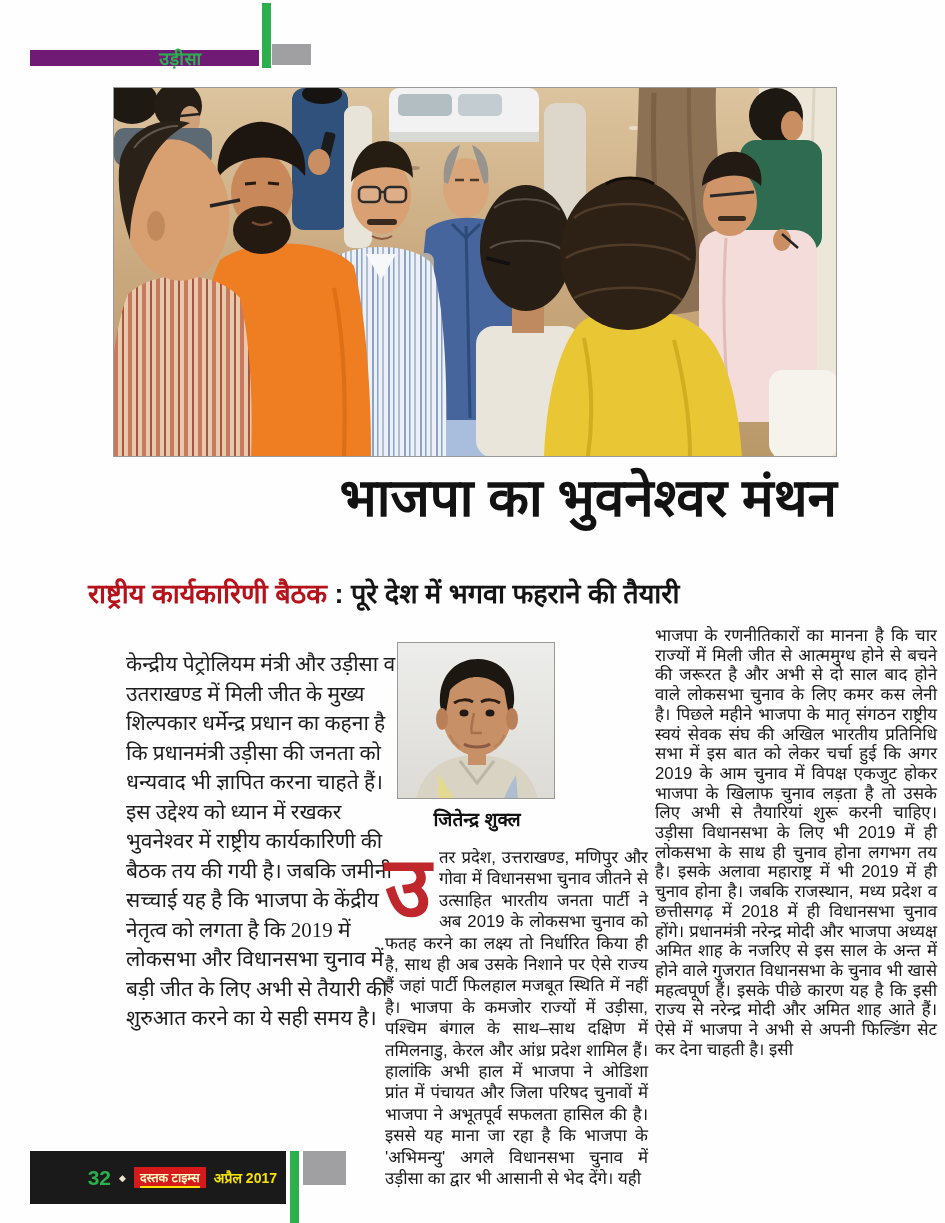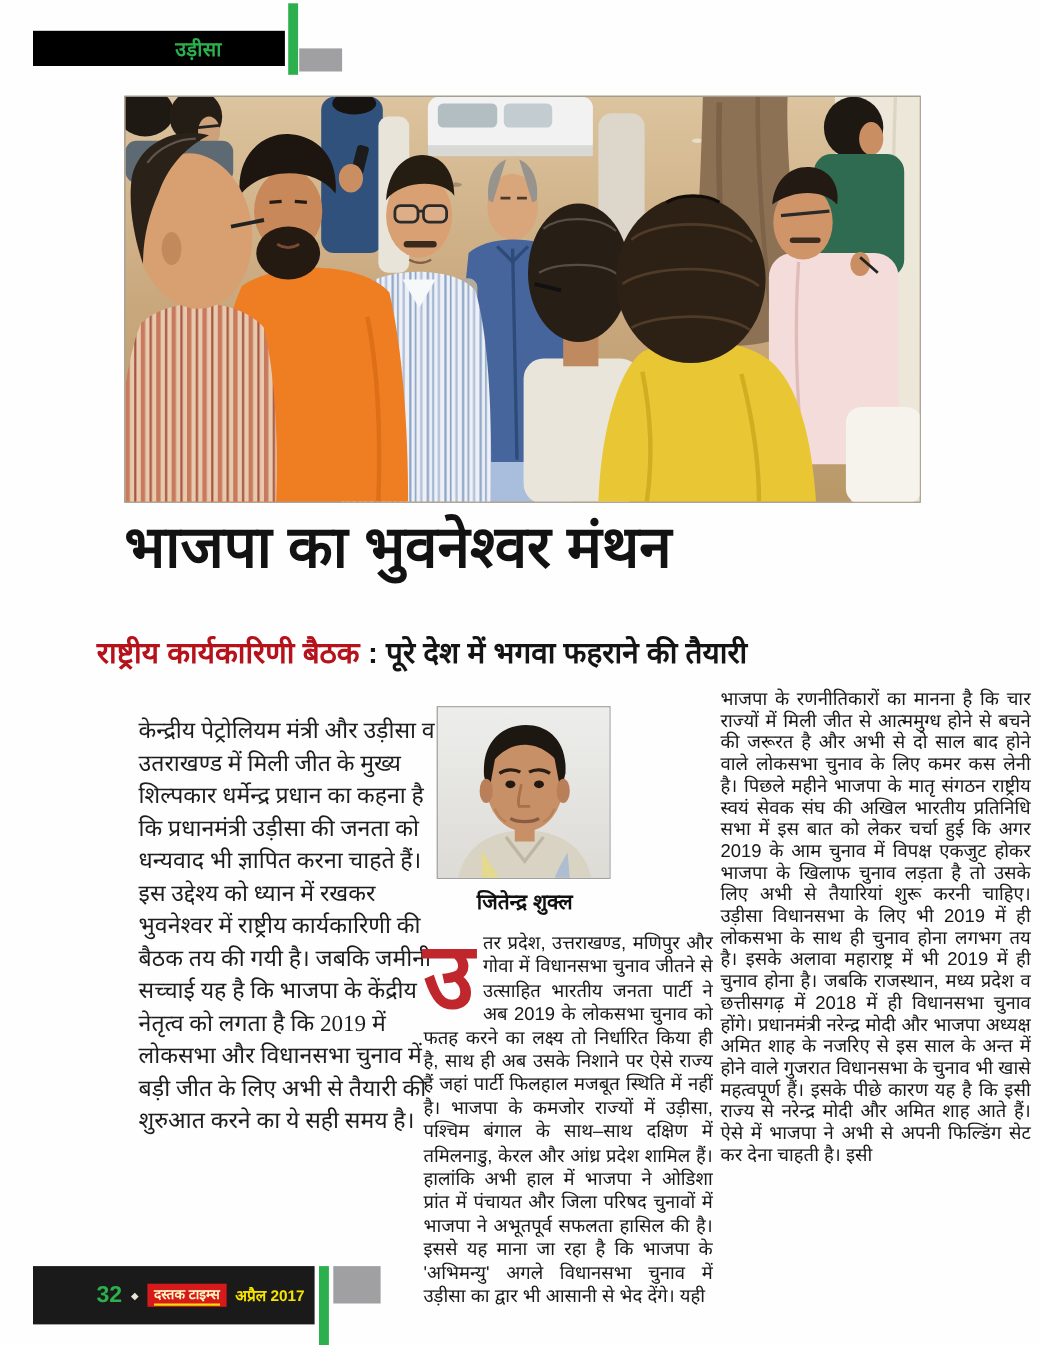--- a/index.html
+++ b/index.html
@@ -1,32 +1,32 @@
 <!DOCTYPE html>
 <html lang="hi"><head>
 <meta charset="utf-8">
 <style>
   html,body{margin:0;padding:0;background:#ffffff;}
   .page{position:relative;width:945px;height:1223px;background:#fefefe;overflow:hidden;
         font-family:"Liberation Sans",sans-serif;color:#1a1a1a;}
   .abs{position:absolute;box-sizing:border-box;}
 
   
-  .hdr-bar{left:30px;top:28px;width:229px;height:32px;background:#000000;
+  .hdr-bar{left:30px;top:50px;width:229px;height:16px;background:#701a75;
            display:flex;align-items:center;justify-content:center;padding-left:72px;}
   .hdr-label{color:#2bb04d;font-size:18px;font-weight:600;letter-spacing:.5px;}
   .hdr-green{left:262px;top:3px;width:9px;height:65px;background:#2bb04d;}
   .hdr-gray{left:272px;top:44px;width:39px;height:21px;background:#a0a0a2;}
 
   
   .photo-frame{left:113px;top:87px;width:724px;height:370px;border:1px solid #9a9a9a;overflow:hidden;background:#c9a87e;}
   .photo-frame svg{display:block;}
 
   
-  .headline{left:113px;top:468px;width:724px;text-align:left;
+  .headline{left:113px;top:468px;width:724px;text-align:right;
             font-size:53px;line-height:1.15;font-weight:bold;color:#121212;}
   .subhead{left:88px;top:574px;width:770px;text-align:left;font-size:27px;font-weight:bold;color:#141414;}
   .subhead .red{color:#b5121b;}
 
   
   .intro{left:100px;top:650px;width:278px;font-family:"Liberation Serif",serif;
          font-size:21px;line-height:29.5px;color:#1d1d1d;margin-left:26px;}
 
   
   .portrait-frame{left:397px;top:642px;width:158px;height:157px;border:1px solid #999;overflow:hidden;background:#e9e9e7;}

